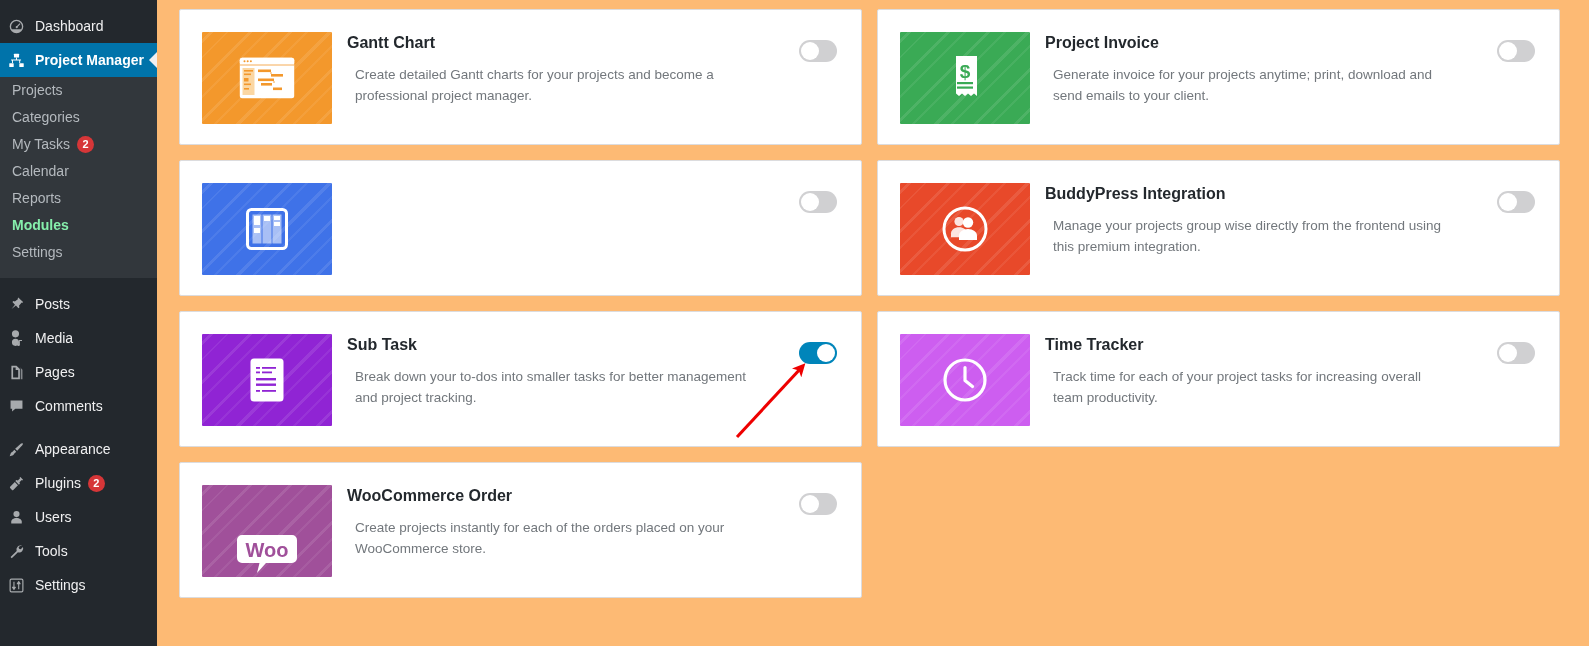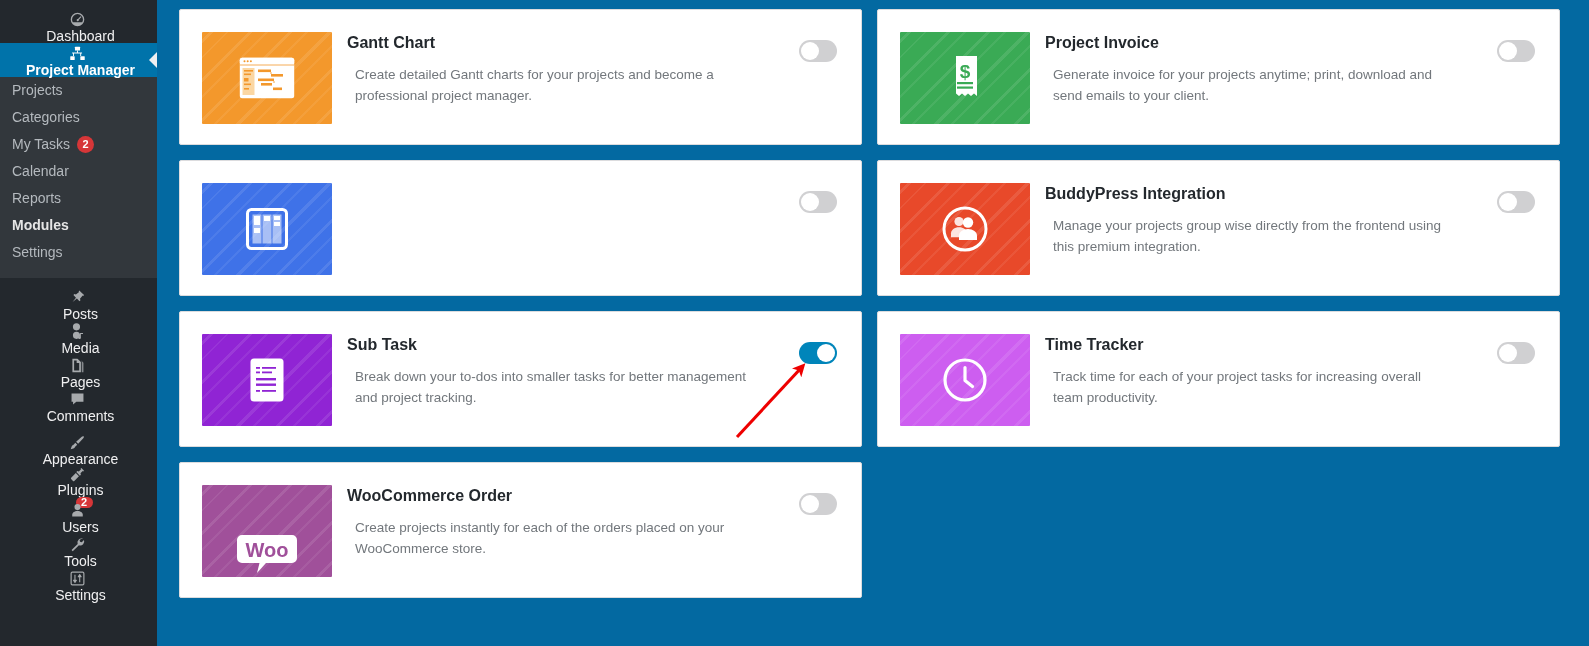--- a/index.html
+++ b/index.html
@@ -23,21 +23,20 @@
   }
   .sb-top { height: 9px; background: #23282d; }
   .sb-item {
     display: flex; align-items: center;
     height: 34px;
     padding-left: 4px;
     color: #f0f0f1;
     font-size: 14px;
     line-height: 1;
     position: relative;
-    flex-direction: column;
   }
   .sb-item .sb-ico {
     width: 24px; min-width: 24px; height: 20px;
     display: flex; align-items: center; justify-content: center;
     color: #a7aaad;
     margin-right: 7px;
   }
   .sb-item .sb-ico svg { display:block; }
   .sb-item.active {
     background: #0073aa;
@@ -58,41 +57,41 @@
     background: #32373c;
     padding: 5px 0 7px 0;
   }
   .sb-subitem {
     display: flex; 
     height: 27px;
     padding-left: 12px;
     font-size: 14px;
     color: #b4b9be;
   }
-  .sb-subitem.cur { color: #e5e5e5; font-weight: 700; }
+  .sb-subitem.cur { color: #86efac; font-weight: 700; }
   .sb-badge {
     display: inline-flex; align-items: center; justify-content: center;
     min-width: 17px; height: 17px;
     padding: 0 5px;
     margin-left: 7px;
     border-radius: 10px;
     background: #d63638;
     color: #fff;
     font-size: 11px;
     font-weight: 600;
     line-height: 1;
   }
   .sb-sep { height: 9px; }
 
   
   #main {
     position: absolute;
     left: 157px; top: 0;
     width: 1432px; height: 646px;
-    background: #0369a1;
+    background: #fdba74;
     overflow: hidden;
   }
   #grid {
     position: absolute;
     left: 22px; top: 9px;
     width: 1390px;
   }
   .row { display: flex; gap: 15px; margin-bottom: 15px; }
   .card {
     width: 683px;

